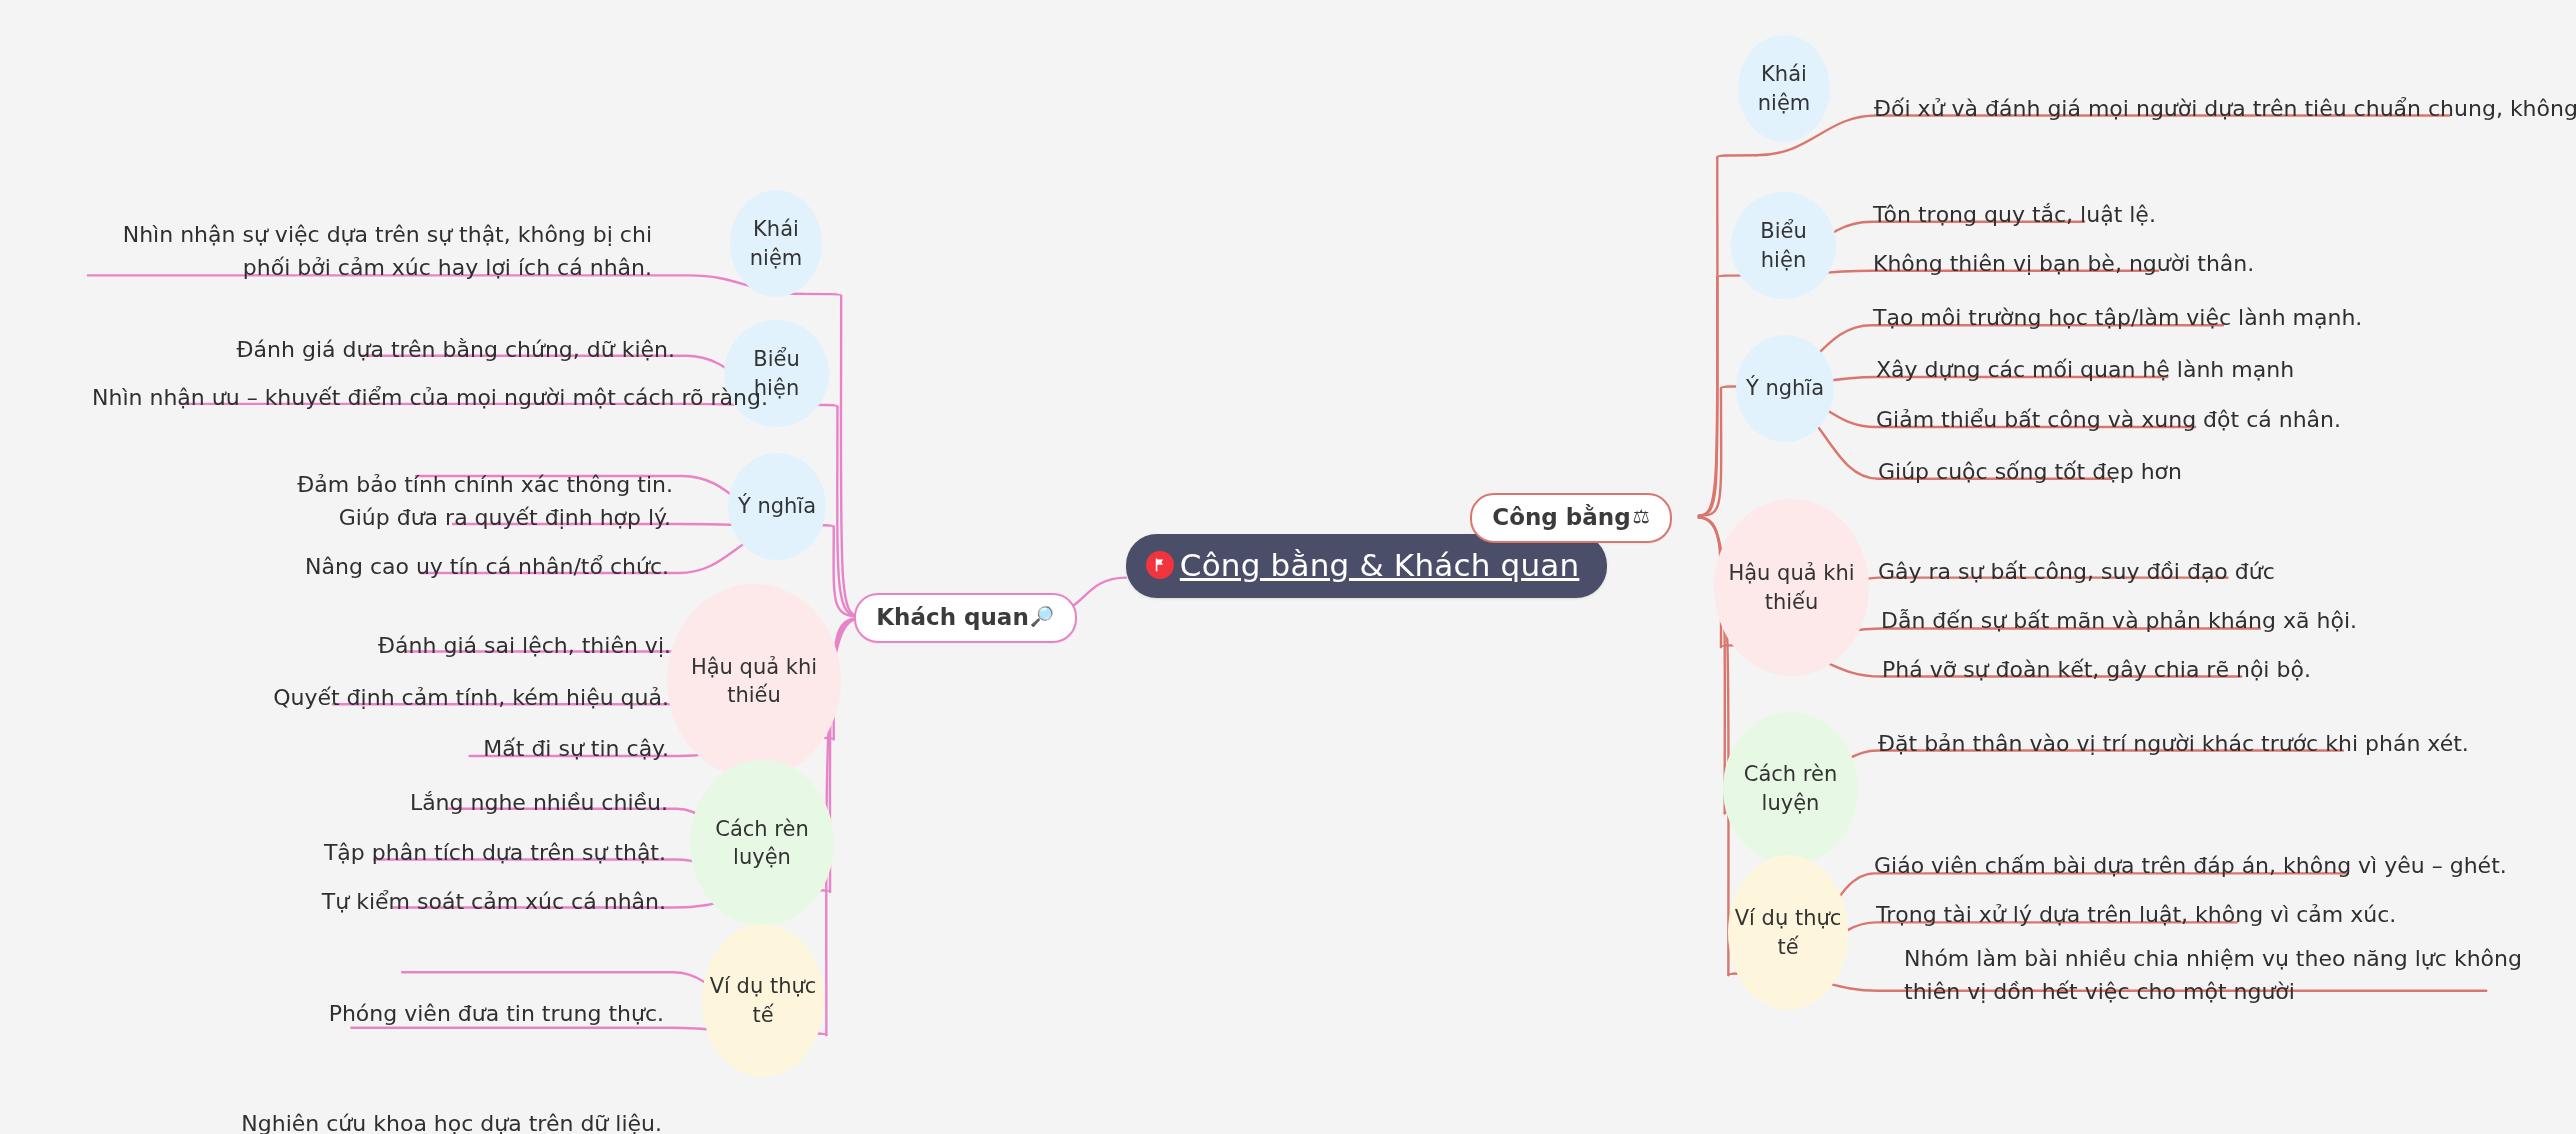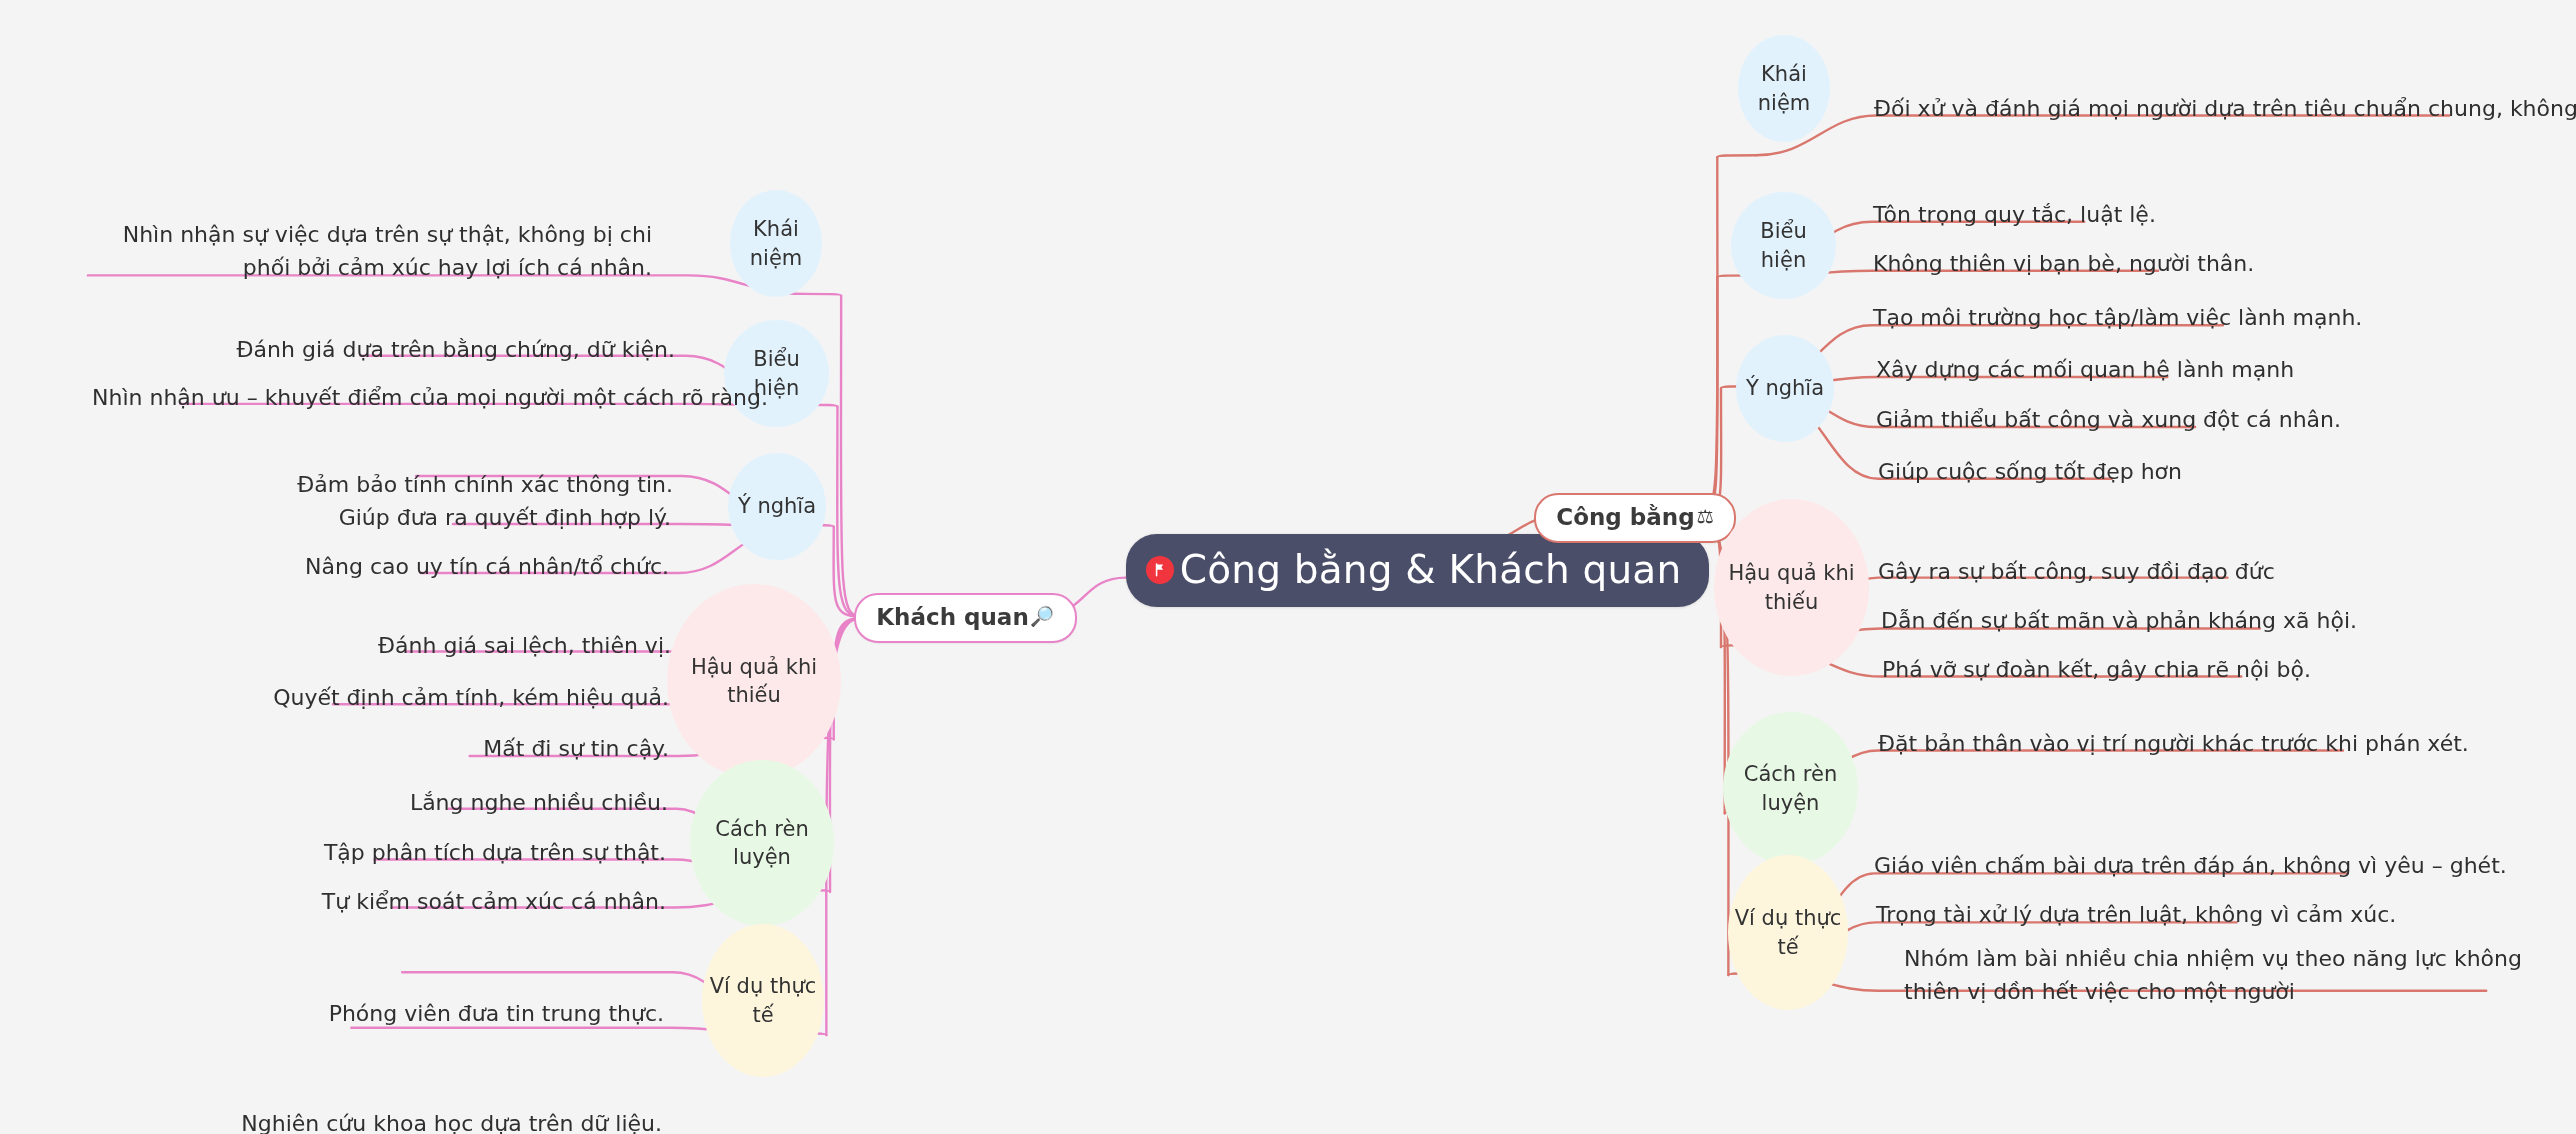--- a/index.html
+++ b/index.html
@@ -15,24 +15,25 @@
   #edges{position:absolute;left:0;top:0;width:2576px;height:1134px;pointer-events:none;}
 
   
   .root-node{
     position:absolute;
     display:flex;align-items:center;gap:5.5px;
     background:#4a4e69;
     color:#ffffff;
     border-radius:31px;
     padding:13px 28px 15px 20.3px;
-    font-size:39px;
+    font-size:31px;
     letter-spacing:0.2px;
     white-space:nowrap;
     box-shadow:0 0.9px 2.8px rgba(0,0,0,.10);
+    text-decoration:underline;
   }
   .flag-badge{
     width:28px;height:28px;border-radius:50%;
     background:#f0353e;
     display:inline-flex;align-items:center;justify-content:center;
     flex:0 0 auto;
   }
 
   
   .pill{
@@ -168,21 +169,21 @@
       </svg>
     </span>
     <span>Công bằng &amp; Khách quan</span>
   </div>
 
   <div class="pill pink" style="left:854px;top:593px;">
     <span>Khách quan</span>
     <span class="emoji">🔎</span>
   </div>
 
-  <div class="pill coral" style="left:1534px;top:493px;">
+  <div class="pill coral" style="left:1470px;top:493px;">
     <span>Công bằng</span>
     <span class="emoji">⚖</span>
   </div>
 
   <div class="ellipse e-blue" style="left:1738px;top:35px;width:92px;height:107px;">
     <span>Khái niệm</span>
   </div>
   <div class="ellipse e-blue" style="left:1731px;top:192px;width:105px;height:107px;">
     <span>Biểu hiện</span>
   </div>

